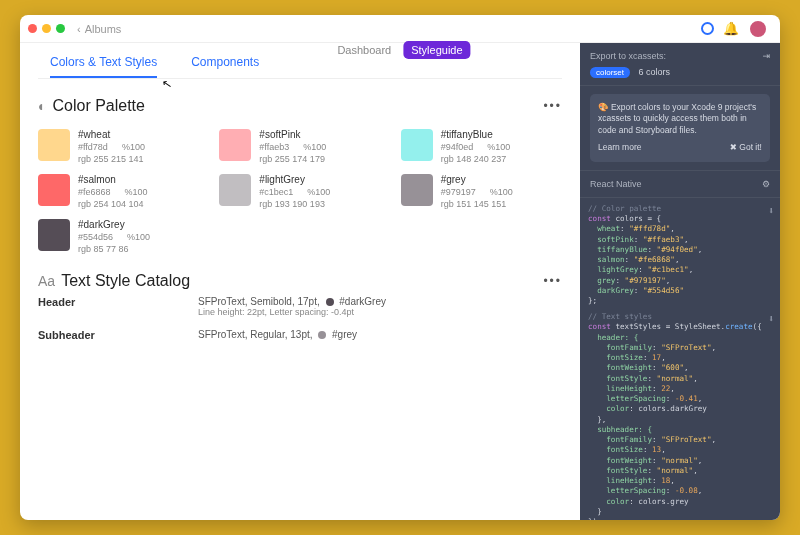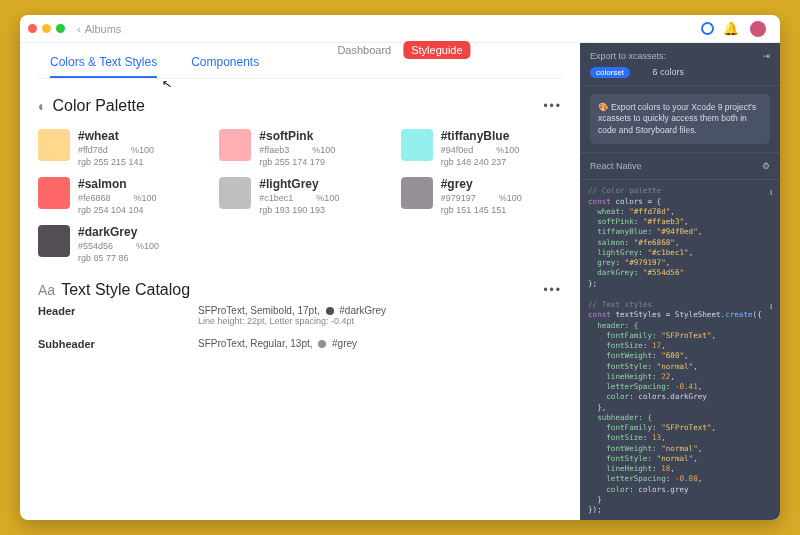--- a/index.html
+++ b/index.html
@@ -5,50 +5,50 @@
   * { box-sizing: border-box; margin: 0; padding: 0; }
   body { font-family: -apple-system, "Helvetica Neue", Arial, sans-serif; background: #d9aa26; display:flex; align-items:center; justify-content:center; width:800px; height:535px; overflow:hidden; }
   .window { width: 760px; height: 505px; background:#fff; border-radius:8px; box-shadow:0 6px 20px rgba(0,0,0,.25); display:flex; flex-direction:column; overflow:hidden; position:relative; }
   .titlebar { height:28px; display:flex; align-items:center; padding:0 8px; border-bottom:1px solid #eee; }
   .dots { display:flex; gap:5px; }
   .dot { width:9px; height:9px; border-radius:50%; }
   .dot.r{background:#ff5f57}.dot.y{background:#febc2e}.dot.g{background:#28c840}
   .back { display:flex; align-items:center; gap:4px; margin-left:12px; color:#999; font-size:11px; }
   .topcenter { position:absolute; left:50%; transform:translateX(-50%); display:flex; align-items:center; gap:4px; font-size:11px;margin-top:42px;}
   .nav-dash { color:#888; padding:3px 8px;}
-  .nav-sg { background:#ef4444; color:#fff; padding:3px 8px; border-radius:5px;}
+  .nav-sg { background:#6d28d9; color:#fff; padding:3px 8px; border-radius:5px;}
   .topright { margin-left:auto; display:flex; align-items:center; gap:10px; padding-right:6px;}
   .circ { width:13px; height:13px; border:2px solid #2b6fff; border-radius:50%; }
   .bell { color:#b8b8b8; font-size:13px;}
   .avatar { width:16px; height:16px; border-radius:50%; background:#c57; }
   .body { flex:1; display:flex; min-height:0;}
   .main { flex:1; padding:12px 18px 0 18px; overflow:hidden; color:#333; font-size:11px;}
   .tabs { display:flex; gap:22px; border-bottom:1px solid #eee; height:24px; }
   .tab { color:#2b6fff; font-size:12px; padding-bottom:4px; cursor:pointer;margin-left:12px;}
   .tab.active { border-bottom:2px solid #2b6fff; }
   .section-head { display:flex; align-items:center; margin-top:18px; gap:6px; }
   .section-head h2 { font-weight:400; font-size:16px; color:#222;}
   .section-head .iconlead { color:#888; font-size:14px;}
   .dotsmore { margin-left:auto; color:#555; letter-spacing:2px; font-size:12px;}
   .palette { display:grid; grid-template-columns:repeat(3,1fr); gap:10px 20px; margin-top:14px;}
   .swatch-row { display:flex; gap:8px; align-items:flex-start;}
   .swatch { width:32px; height:32px; border-radius:4px; flex:0 0 32px;}
   .swatch-meta { display:flex; flex-direction:column; gap:2px; font-size:9px; color:#888;}
-  .swatch-name { color:#333; font-size:12px; font-weight:700;}
-  .hexline { display:flex; gap:23px;}
+  .swatch-name { color:#333; font-size:10px; font-weight:400;}
+  .hexline { display:flex; gap:14px;}
   .textcatalog { margin-top:4px; }
   .trow { display:grid; grid-template-columns:160px 1fr; padding:6px 0; font-size:10px; color:#555;}
   .trow .tname { color:#333; font-weight:600; font-size:11px;}
   .trow .tdesc { font-size:9px; color:#888;}
   .trow .dotbadge{display:inline-block;width:8px;height:8px;border-radius:50%;vertical-align:middle;margin:0 3px;}
   
   .side { width:200px; background:#3d4456; color:#cfd3dc; font-size:9px; display:flex; flex-direction:column;}
   .side-sec { padding:8px 10px; border-bottom:1px solid rgba(255,255,255,.07);}
   .side-head { display:flex; align-items:center; justify-content:space-between; color:#aeb4c0; font-size:9px;}
-  .pill { background:#2b6fff; color:#fff; border-radius:8px; padding:1px 6px; font-size:8px; margin-right:20px;}
+  .pill { background:#2b6fff; color:#fff; border-radius:8px; padding:1px 6px; font-size:8px; margin-right:6px;}
   .learnrow{display:flex;justify-content:space-between;align-items:center;margin-top:6px;}
   .banner { background:#4a5266; border-radius:5px; padding:8px; font-size:8.5px; line-height:1.35; color:#d7dbe4;}
   .code { font-family: Menlo, Consolas, monospace; font-size:7.6px; line-height:1.35; padding:6px 8px; white-space:pre; overflow:hidden; position:relative;}
   .dlicon{position:absolute; right:6px; color:#8b93a3; font-size:10px;}
   .c-cm{color:#7a8396}.c-kw{color:#c77bdc}.c-id{color:#cfd3dc}.c-fn{color:#6fb3ff}.c-pr{color:#8fd3a3}.c-st{color:#f0c36a}.c-num{color:#e6a55a}.c-pl{color:#cfd3dc}
   .cursor { position:absolute; left:142px; top:62px; font-size:12px; color:#000; transform:rotate(-10deg);}
 </style>
 </head>
 <body>
 
@@ -198,20 +198,24 @@
           <span>⇥</span>
         </div>
         <div style="margin-top:6px">
           <span class="pill">colorset</span>
           <span>6 colors</span>
         </div>
       </div>
       <div class="side-sec">
         <div class="banner">
           <div>🎨 Export colors to your Xcode 9 project's xcassets to quickly access them both in code and Storyboard files.</div>
+          <div class="learnrow">
+            <span>Learn more</span>
+            <span>✖ Got it!</span>
+          </div>
         </div>
       </div>
       <div class="side-sec side-head">
         <span>React Native</span>
         <span>⚙</span>
       </div>
       <div class="code" id="code1"><span class="dlicon">⬇</span><span class="c-cm">// Color palette</span>
 <span class="c-kw">const</span><span class="c-id"> colors = {</span>
   <span class="c-pr">wheat</span>: <span class="c-st">"#ffd78d"</span>,
   <span class="c-pr">softPink</span>: <span class="c-st">"#ffaeb3"</span>,

